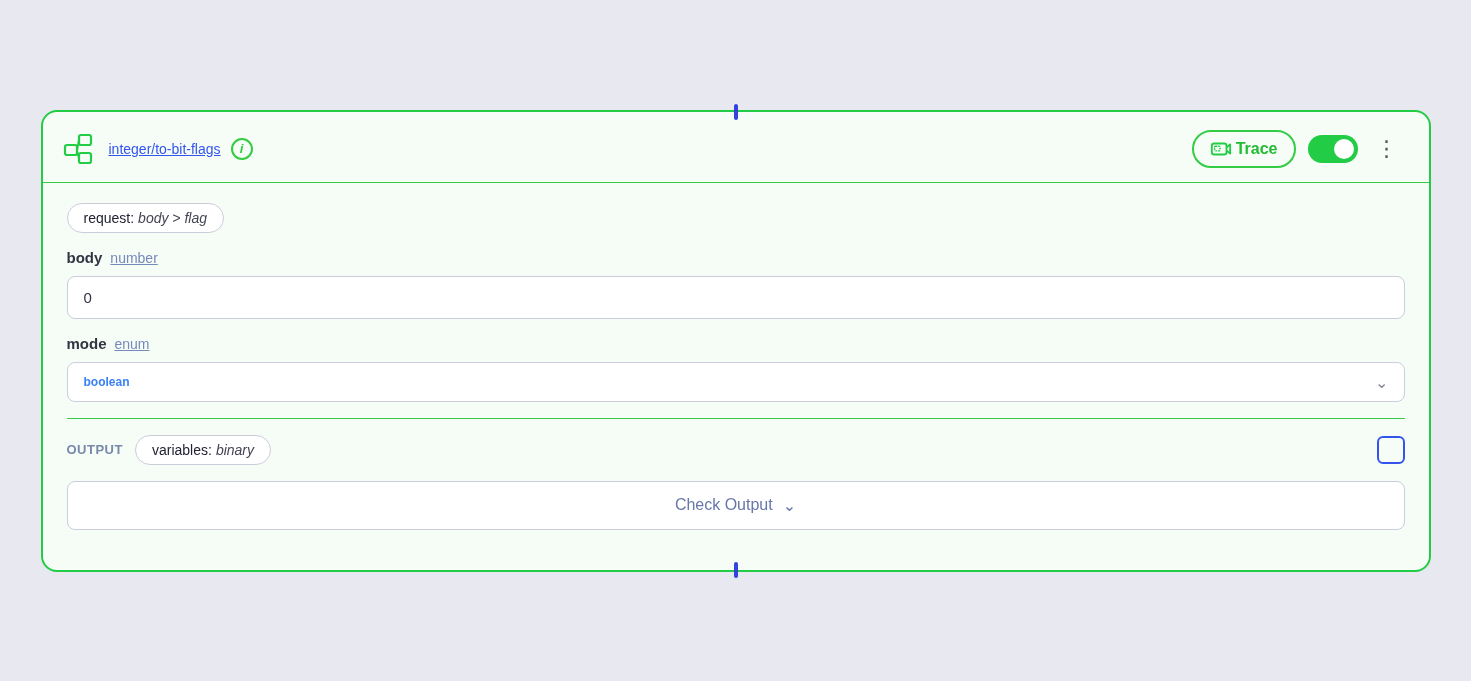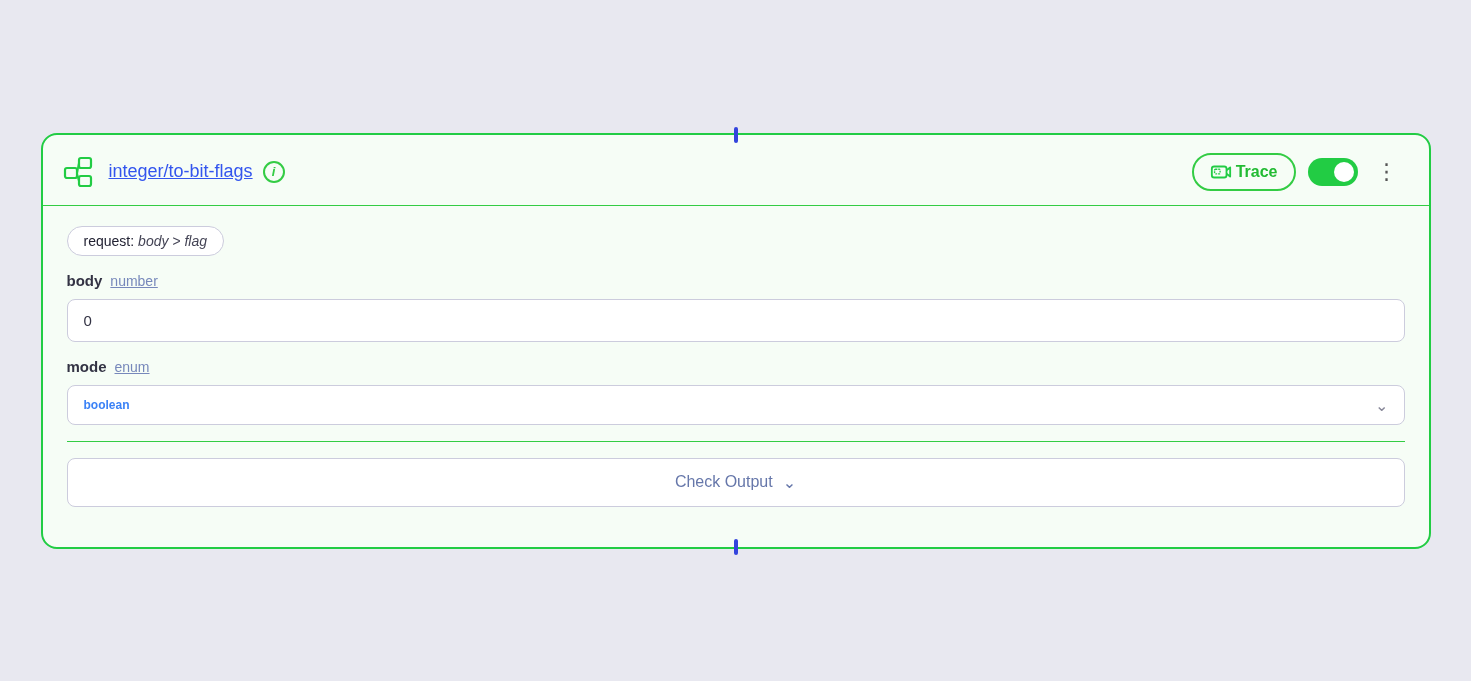--- a/index.html
+++ b/index.html
@@ -57,21 +57,21 @@
     }
 
     .logo-icon {
       width: 36px;
       height: 36px;
     }
 
     .title-link {
       color: #3355ee;
       text-decoration: underline;
-      font-size: 18px;
+      font-size: 14px;
       font-weight: 500;
       cursor: pointer;
     }
 
     .info-icon {
       width: 22px;
       height: 22px;
       border: 2px solid #33cc44;
       border-radius: 50%;
       display: flex;
@@ -357,20 +357,28 @@
           <option value="boolean">boolean</option>
           <option value="number">number</option>
           <option value="string">string</option>
         </select>
         <span class="select-chevron">⌄</span>
       </div>
     </div>
 
     <hr class="divider">
 
+    <div class="output-row">
+      <span class="output-label">OUTPUT</span>
+      <div class="tag-pill">
+        <span class="tag-key">variables:</span>
+        <span class="tag-value">binary</span>
+      </div>
+      <div class="output-checkbox"></div>
+    </div>
 
     <button class="check-output-btn">
       <span>Check Output</span>
       <span class="check-chevron">⌄</span>
     </button>
 
   </div>
 </div>
 
 </body></html>

